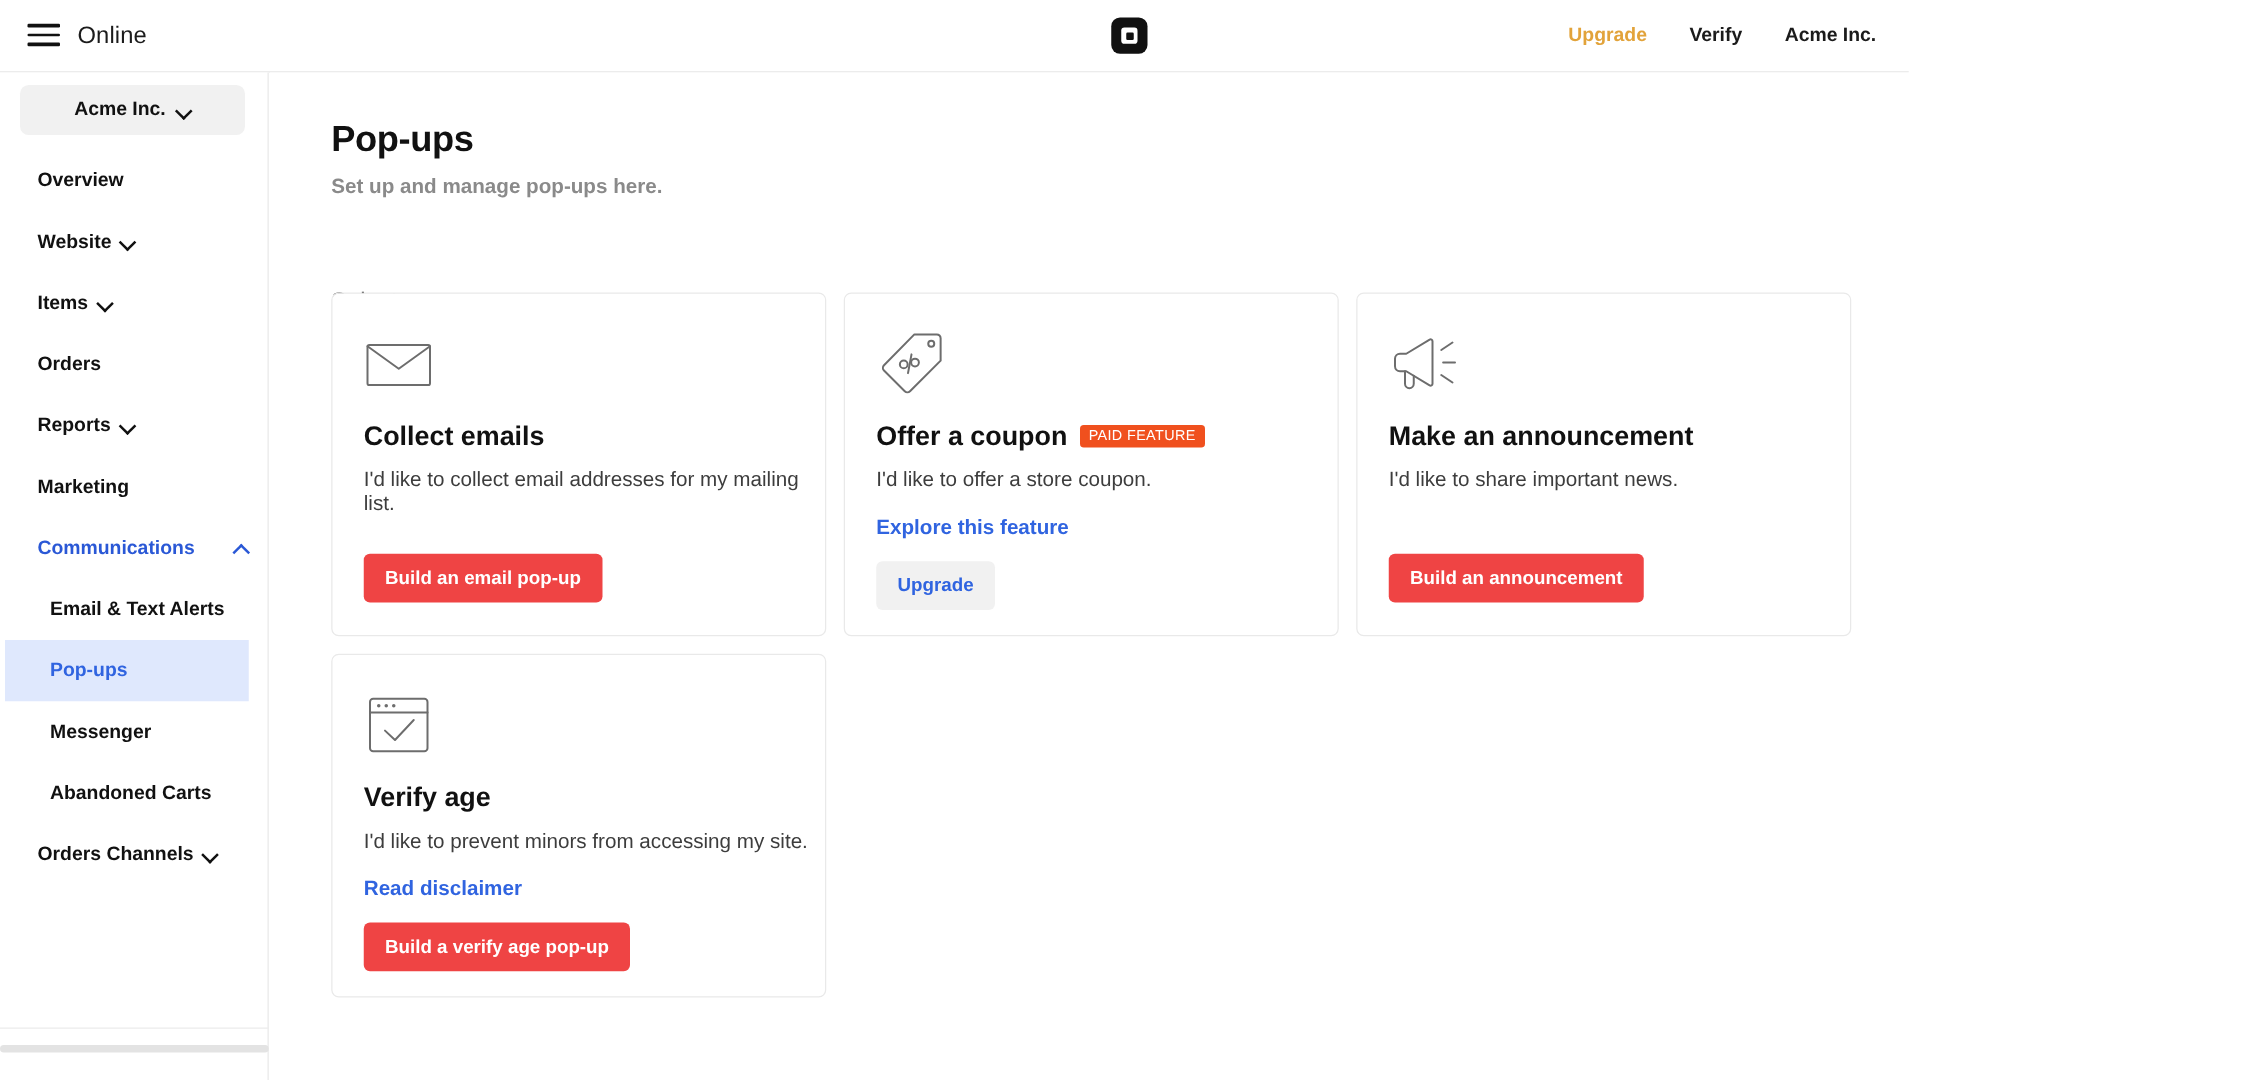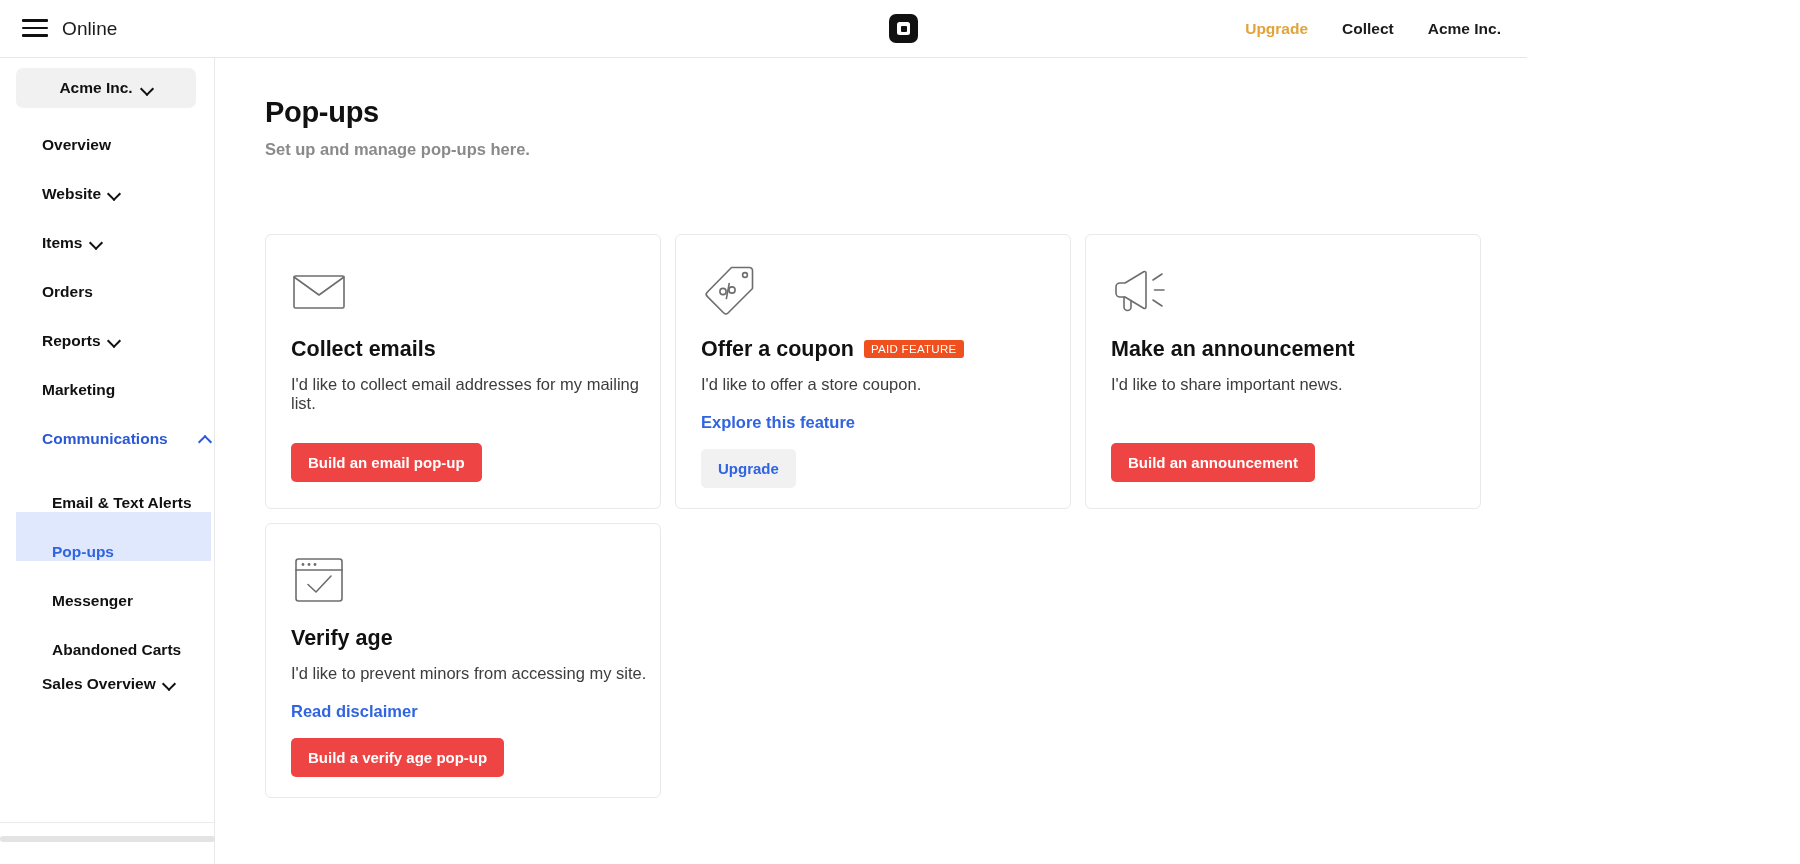--- a/index.html
+++ b/index.html
@@ -112,33 +112,33 @@
     content: "";
     position: absolute;
     left: 0; top: 1px;
     width: 8px; height: 8px;
     border-right: 2.2px solid currentColor;
     border-bottom: 2.2px solid currentColor;
     transform: rotate(45deg);
   }
   .chev.up::before { transform: rotate(-135deg); top: 4px; }
 
-  .navlist { position: absolute; top: 62px; left: 16px; width: 195px; }
+  .navlist { position: absolute; top: 62px; left: 4px; width: 195px; }
   .nav-item {
     height: 49px;
     display: flex;
     align-items: center;
     padding-left: 26px;
     font-size: 15.5px;
     font-weight: 700;
     color: #111;
     cursor: pointer;
     gap: 8px;
   }
-  .nav-item.sub { padding-left: 36px; align-items: flex-end; }
+  .nav-item.sub { padding-left: 36px; }
   .nav-item.open { color: #2a58d6; gap: 32px; }
   .nav-item.active {
     background: #dfe8fd;
     color: #3064e0;
   }
   .sidebar-divider {
     position: absolute;
     left: 0; top: 764px;
     width: 215px; height: 1px;
     background: #ebebeb;
@@ -292,21 +292,21 @@
     <span></span>
   </div>
   <div class="topbar-title">Online</div>
   <div class="logo">
     <div class="logo-inner">
       <div class="logo-core"></div>
     </div>
   </div>
   <div class="topbar-right">
     <span class="tb-upgrade">Upgrade</span>
-    <span class="tb-support">Collect</span>
+    <span class="tb-support">Verify</span>
     <span class="tb-account">Acme Inc.</span>
   </div>
 </div>
 
 <div class="sidebar">
   <div class="org-switcher">
     <span>Acme Inc.</span>
     <span class="chev"></span>
   </div>
 
@@ -342,21 +342,21 @@
       <div class="nav-item sub active">
         <span>Pop-ups</span>
       </div>
       <div class="nav-item sub">
         <span>Messenger</span>
       </div>
       <div class="nav-item sub">
         <span>Abandoned Carts</span>
       </div>
       <div class="nav-item">
-        <span>Sales Overview</span>
+        <span>Orders Channels</span>
         <span class="chev"></span>
       </div>
     </div>
 
   <div class="sidebar-divider"></div>
   <div class="sidebar-scrollbar">
     <div class="thumb"></div>
   </div>
   <div class="nav-footer" id="nav-footer">
       <div class="nav-item"></div>

